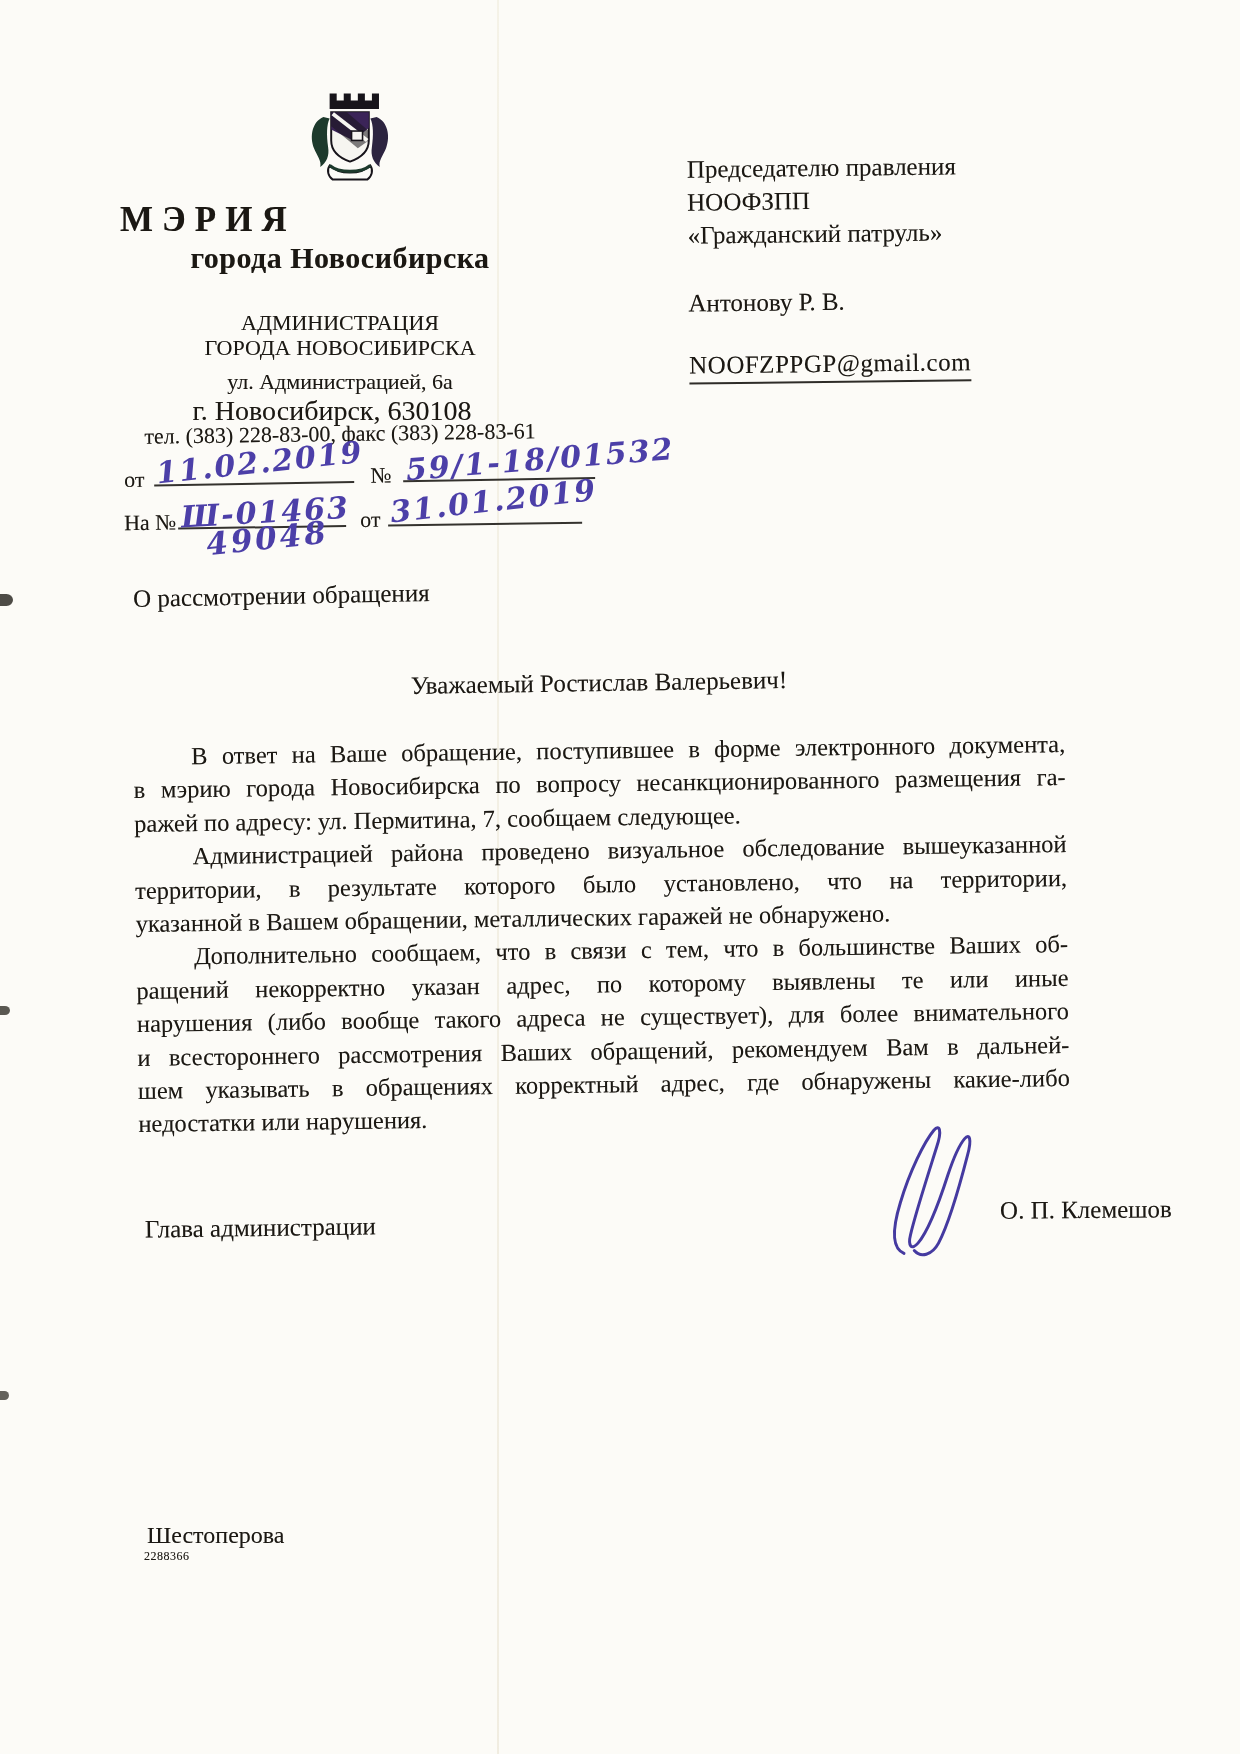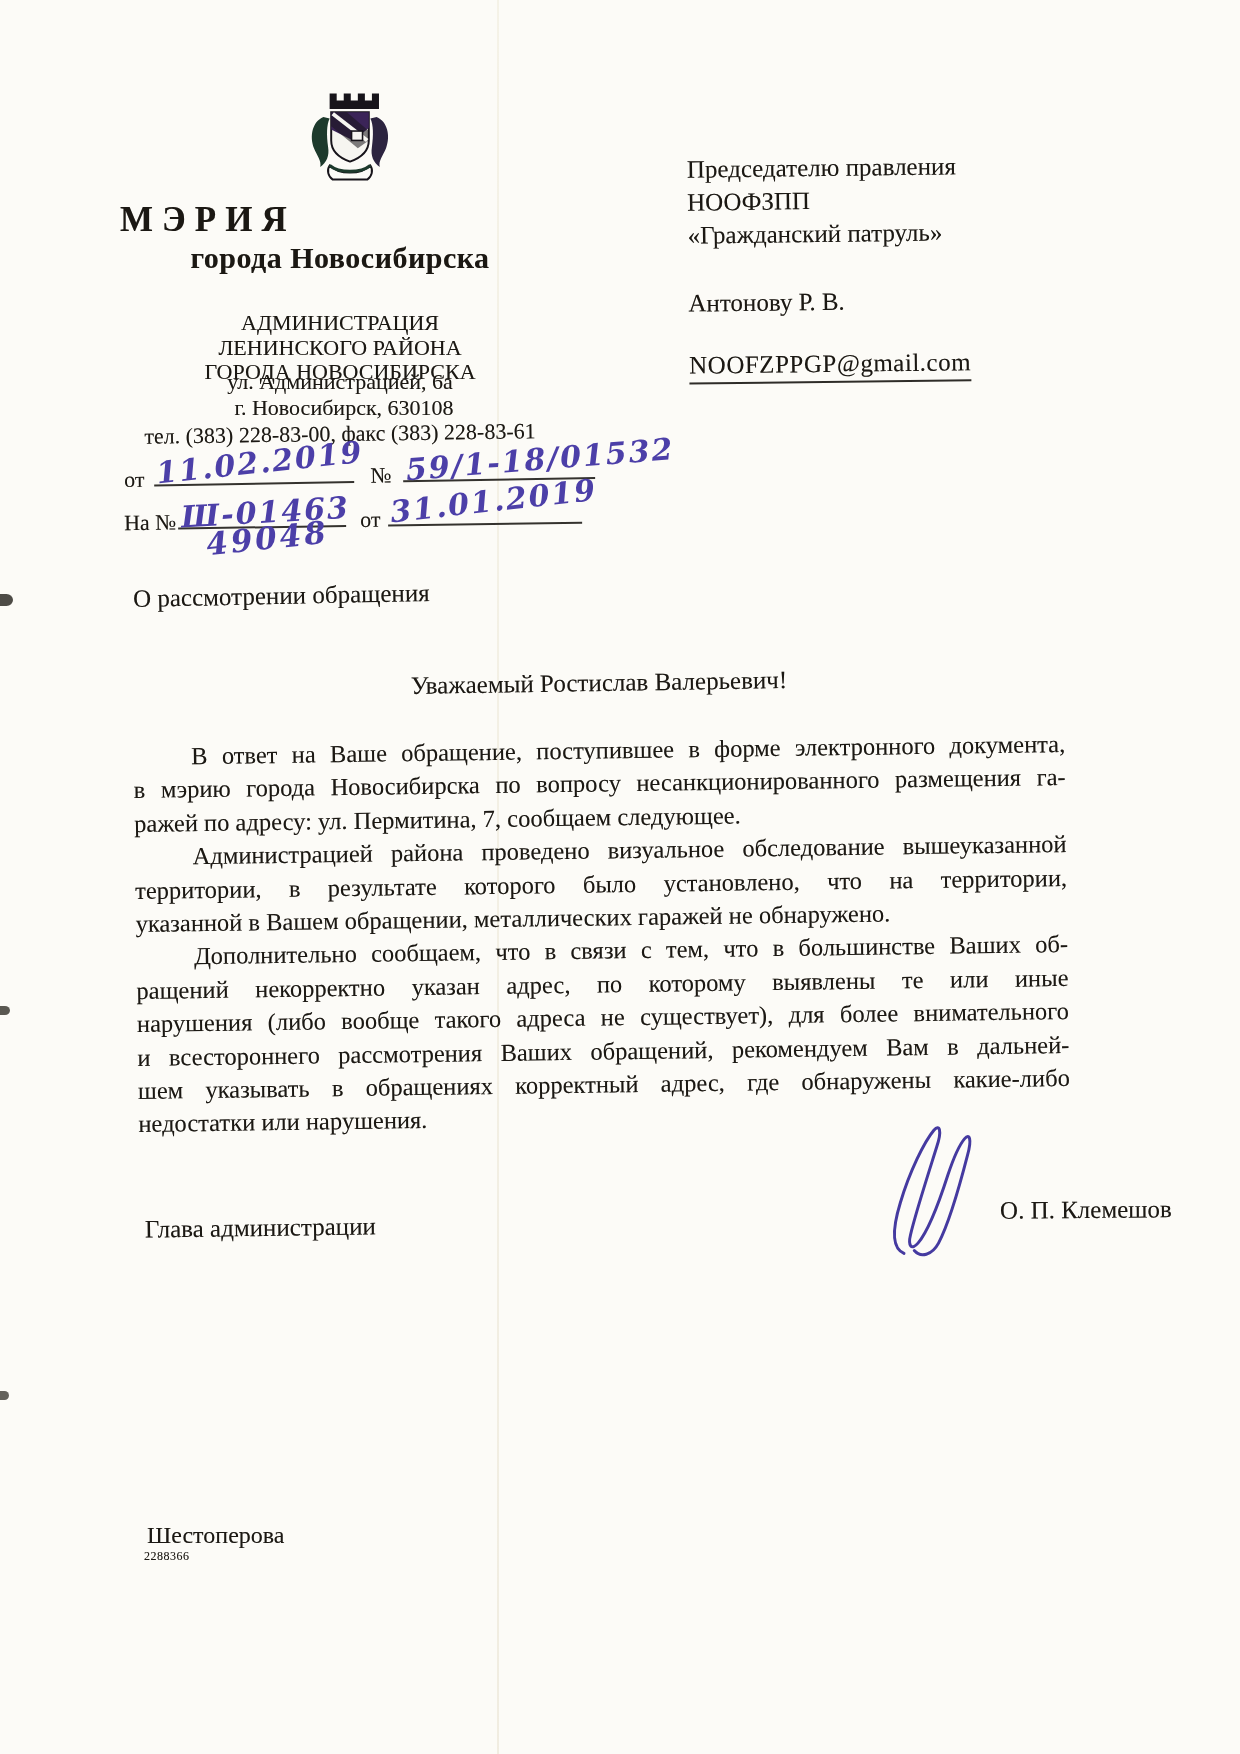--- a/index.html
+++ b/index.html
@@ -23,21 +23,21 @@
 
   
   .emblem{position:absolute;left:303px;top:90px;}
   .org1{position:absolute;left:120px;top:200px;width:440px;
     font-size:35px;font-weight:bold;letter-spacing:9px;}
   .org2{position:absolute;left:120px;top:241px;width:440px;text-align:center;
     font-size:30px;font-weight:bold;letter-spacing:0.5px;}
   .dept{position:absolute;left:120px;top:278px;width:440px;text-align:center;
     font-size:22px;line-height:24.5px;margin-top:33px;}
   .addr1{position:absolute;left:120px;top:369px;width:440px;text-align:center;font-size:22px;}
-  .addr2{position:absolute;left:124px;top:395px;width:440px;text-align:center;font-size:22px;}
+  .addr2{position:absolute;left:112px;top:395px;width:440px;text-align:center;font-size:28px;}
   .phone{position:absolute;left:120px;top:421px;width:440px;text-align:center;font-size:22px;
     transform:rotate(-0.8deg);}
 
   
   .ref1{position:absolute;left:124px;top:455px;font-size:22px;white-space:nowrap;transform:rotate(-1deg);}
   .ref2{position:absolute;left:124px;top:499px;font-size:22px;white-space:nowrap;transform:rotate(-0.8deg);}
   .u{display:inline-block;position:relative;height:26px;border-bottom:2px solid #34322e;vertical-align:baseline;}
   .u1a{width:200px;margin-left:10px;}
   .u1b{width:192px;margin-left:12px;}
   .u2a{width:168px;margin-left:2px;}
@@ -105,21 +105,20 @@
     <path d="M38 30 l44 34" stroke="#f6f5f0" stroke-width="5"></path>
     <rect x="62" y="52" width="14" height="12" fill="#f6f5f0" stroke="#17141a" stroke-width="2"></rect>
     <path d="M34 96 C 46 108 74 108 86 96 C 90 102 88 110 82 114 L 38 114 C 32 110 30 102 34 96 Z" fill="none" stroke="#17141a" stroke-width="2.5"></path>
     <path d="M34 96 C 46 106 74 106 86 96" fill="none" stroke="#1d3a2c" stroke-width="4"></path>
   </svg>
 
   <div class="org1">МЭРИЯ</div>
   <div class="org2">города Новосибирска</div>
   <div class="dept">
     <div>АДМИНИСТРАЦИЯ</div>
-    <div>ЛЕНИНСКОГО РАЙОНА</div>
     <div>ГОРОДА НОВОСИБИРСКА</div>
   </div>
   <div class="addr1">ул. Администрацией, 6а</div>
   <div class="addr2">г. Новосибирск, 630108</div>
   <div class="phone">тел. (383) 228-83-00, факс (383) 228-83-61</div>
 
   <div class="ref1">
     <span class="lbl">от</span><span class="u u1a"><span class="hw date1">11.02.2019</span></span><span class="lbl num">№</span><span class="u u1b"><span class="hw num1">59/1-18/01532</span></span>
   </div>
   <div class="ref2">

